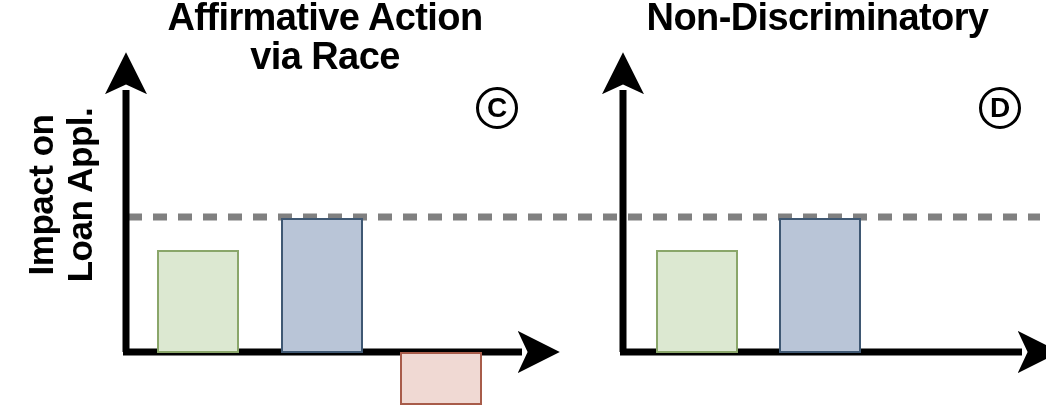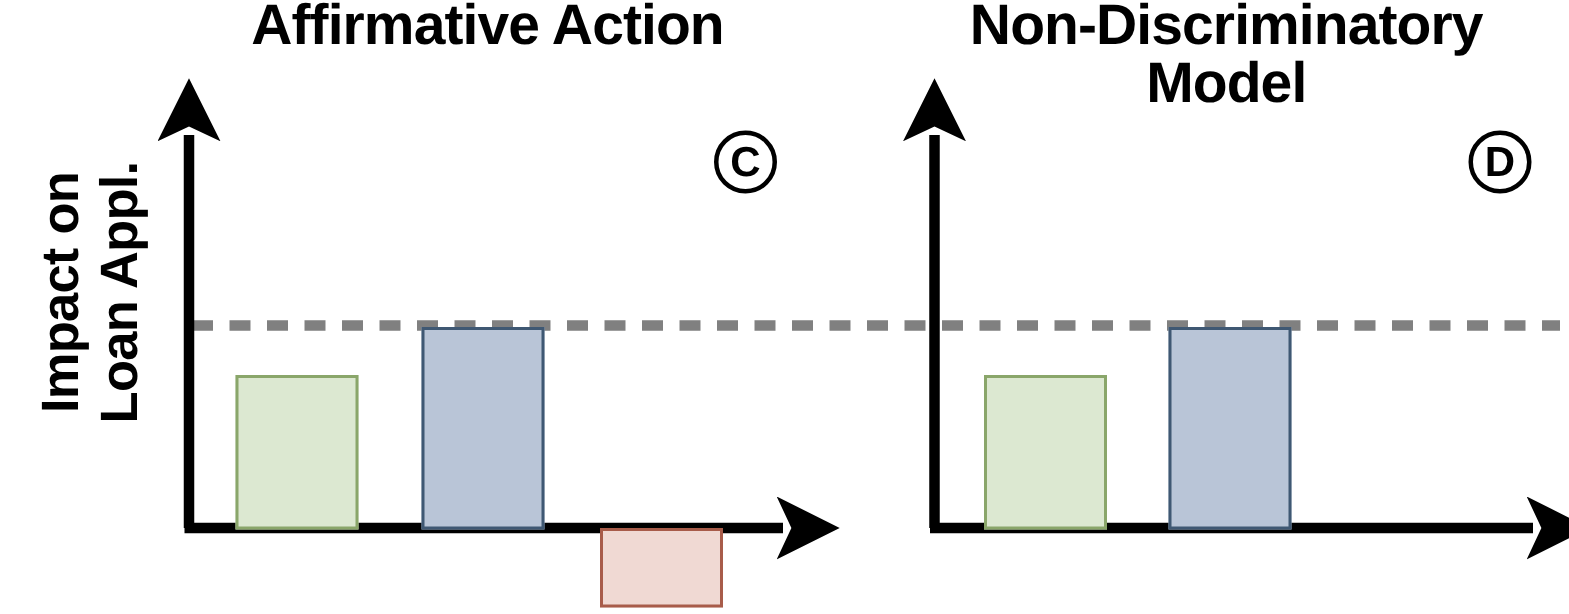--- a/index.html
+++ b/index.html
@@ -111,25 +111,25 @@
 
   <div class="ylabel">
     <div class="ylabel-inner">
       <span>Impact on</span>
       <span>Loan Appl.</span>
     </div>
   </div>
 
   <div class="panel-title" id="title-c">
     <div>Affirmative Action</div>
+    <div>via Race</div>
   </div>
 
   <div class="panel-title" id="title-d">
     <div>Non-Discriminatory</div>
-    <div>Model</div>
   </div>
 
   <div class="panel-letter" id="letter-c">C</div>
   <div class="panel-letter" id="letter-d">D</div>
 
   <svg id="dashed-line" viewBox="0 0 912 8" preserveAspectRatio="none">
     <line x1="0" y1="4" x2="912" y2="4" stroke="#808080" stroke-width="7" stroke-dasharray="14 11"></line>
   </svg>
 
   <svg class="axes-svg" viewBox="0 0 1046 409">

